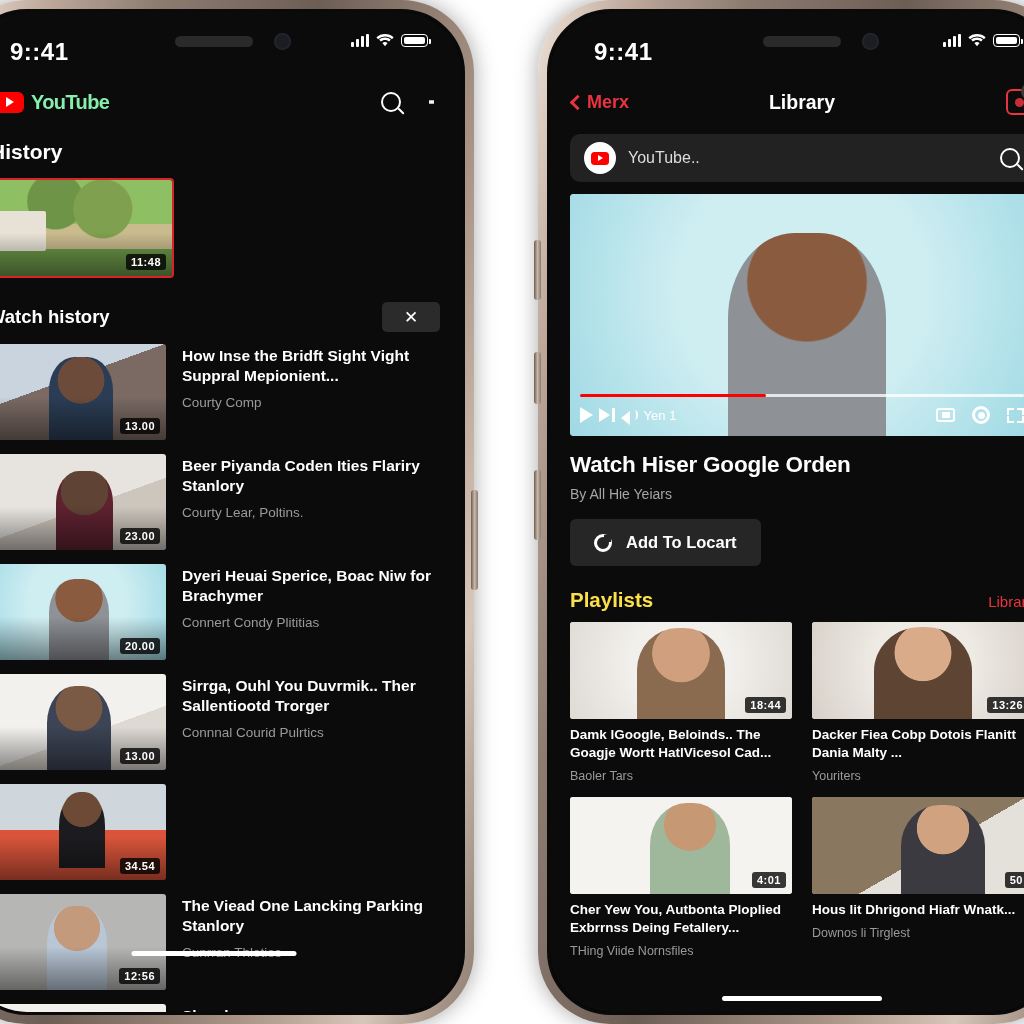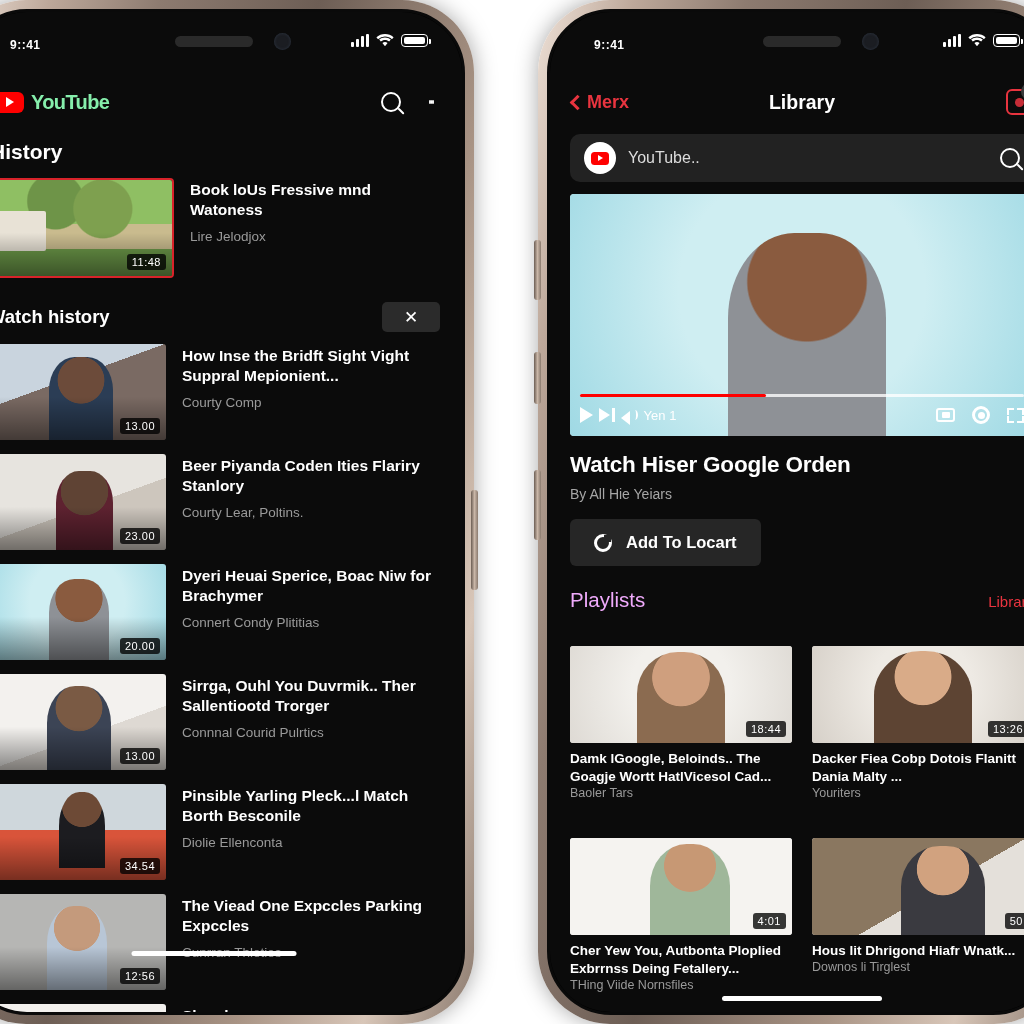--- a/index.html
+++ b/index.html
@@ -27,21 +27,21 @@
   #phone-right { left:538px; width:528px; }
 
   
   .side-btn { position:absolute; background:linear-gradient(90deg,#6b5d53,#c9b6a7,#8a7a6e); border-radius:3px; }
   .sb-r1 { right:-4px; top:240px; width:7px; height:60px; }
   .sb-r2 { right:-4px; top:352px; width:7px; height:52px; }
   .sb-r3 { right:-4px; top:490px; width:7px; height:100px; }
 
   
   .statusbar { position:relative; height:62px; }
-  .clock { position:absolute; left:44px; top:26px; color:#fff; font-size:12px; font-weight:700; letter-spacing:.5px; }
+  .clock { position:absolute; left:44px; top:26px; color:#fff; font-size:24px; font-weight:700; letter-spacing:.5px; }
   .dynamic-island { position:absolute; left:50%; transform:translateX(-50%); top:24px; width:78px; height:11px; background:#2a2a2a; border-radius:7px; }
   .dot-cam { position:absolute; left:50%; margin-left:60px; top:21px; width:17px; height:17px; border-radius:50%; background:#1b1d22; box-shadow:inset 0 0 3px #303845; }
   .status-right { position:absolute; right:34px; top:22px; display:flex; align-items:center; gap:7px; }
   .bars { display:flex; align-items:flex-end; gap:2px; height:13px; }
   .bars i { display:block; width:3px; background:#fff; border-radius:1px; }
   .bars i:nth-child(1){height:5px}.bars i:nth-child(2){height:8px}
   .bars i:nth-child(3){height:11px}.bars i:nth-child(4){height:13px}
   .batt { width:27px; height:13px; border:1.6px solid #fff; border-radius:4px; position:relative; }
   .batt::after{ content:""; position:absolute; right:-4px; top:4px; width:2px; height:5px; background:#fff; border-radius:0 1px 1px 0;}
   .batt i{ position:absolute; inset:1.6px; background:#fff; border-radius:2px;}
@@ -68,21 +68,21 @@
   .vid-sub { color:#9a9a9a; font-size:13.5px; margin-top:8px; }
 
   .wh-bar { display:flex; align-items:center; padding:14px 22px 12px; }
   .wh-label { color:#fff; font-size:18.5px; font-weight:700; flex:1; }
   .close-chip { width:58px;height:30px;background:#2b2b2b;border-radius:5px;display:flex;align-items:center;justify-content:center;color:#fff;font-size:17px; }
 
   .hist-list { padding:0 22px; }
   .hist-item { display:flex; gap:16px; margin-bottom:14px; }
   .hist-thumb { position:relative; width:178px; height:96px; border-radius:3px; overflow:hidden; flex:0 0 auto; }
   .hist-meta { padding-top:2px; flex:1; min-width:0; }
-  .dur { position:absolute; right:6px; bottom:6px; background:rgba(0,0,0,.78); color:#fff; font-size:11px; font-weight:400; padding:2px 5px; border-radius:3px; letter-spacing:.5px;}
+  .dur { position:absolute; right:6px; bottom:6px; background:rgba(0,0,0,.78); color:#fff; font-size:11px; font-weight:700; padding:2px 5px; border-radius:3px; letter-spacing:.5px;}
 
   
   .nav { display:flex; align-items:center; height:56px; padding:0 22px; position:relative; }
   .back { display:flex; align-items:center; gap:4px; color:#e8343f; font-size:18px; font-weight:600;justify-content:space-between; }
   .chev { width:11px;height:11px;border-left:3.4px solid #e8343f;border-bottom:3.4px solid #e8343f;transform:rotate(45deg); display:inline-block;}
   .nav-title { position:absolute; left:0; right:0; text-align:center; color:#fff; font-size:19.5px; font-weight:700; pointer-events:none;}
   .share-ic { margin-left:auto; position:relative; width:26px;height:26px;border:2.6px solid #e8343f;border-radius:6px; display:flex;align-items:center;justify-content:center; }
   .share-ic::after{content:"";width:9px;height:9px;border-radius:50%;background:#e8343f;opacity:.85;}
   .share-badge { position:absolute; top:-8px; right:-8px; width:17px;height:17px;border-radius:50%;background:#3a3a3a;color:#ddd;font-size:9px;display:flex;align-items:center;justify-content:center; }
 
@@ -121,27 +121,27 @@
   .meta-block { padding:16px 20px 0; }
   .meta-head { display:flex; align-items:flex-start; }
   .meta-title { color:#fff; font-size:22.5px; font-weight:700; flex:1; letter-spacing:-.2px;}
   .meta-by { color:#a6a6a6; font-size:14px; margin-top:8px; }
   .cta { margin-top:17px; display:inline-flex; align-items:center; gap:14px; background:#262626; border-radius:6px; padding:14px 24px; }
   .cta-ic { width:18px;height:18px;border-radius:50%;border:3px solid #fff; position:relative;}
   .cta-ic::after{content:"";position:absolute;right:-2px;top:-2px;width:7px;height:7px;background:#262626;}
   .cta-lbl { color:#fff; font-size:16.5px; font-weight:700; }
 
   .pl-head { display:flex; align-items:baseline; padding:22px 20px 10px; }
-  .pl-title { color:#f0abfc; font-size:20.5px; font-weight:400; flex:1;}
+  .pl-title { color:#fde047; font-size:20.5px; font-weight:700; flex:1;}
   .pl-link { color:#e8343f; font-size:15px; }
 
   .grid { display:grid; grid-template-columns:1fr 1fr; gap:14px 20px; padding:0 20px; }
-  .card-thumb { position:relative; width:100%; height:97px; border-radius:3px; overflow:hidden; background:#ddd;margin-top:24px;}
+  .card-thumb { position:relative; width:100%; height:97px; border-radius:3px; overflow:hidden; background:#ddd;}
   .card-title { color:#fff; font-size:13.5px; font-weight:700; line-height:1.34; margin-top:7px;}
-  .card-sub { color:#9a9a9a; font-size:12.5px; }
+  .card-sub { color:#9a9a9a; font-size:12.5px; margin-top:7px;}
 
   .home-ind { position:absolute; bottom:11px; left:50%; transform:translateX(-50%); width:160px; height:5.5px; background:#fff; border-radius:4px;}
   .home-ind.left-ph { bottom:56px; width:165px; }
 
   
   .art { position:absolute; inset:0; }
   .a-street { background:
       radial-gradient(circle at 62% 30%, #7ea04f 0 22%, transparent 23%),
       radial-gradient(circle at 36% 22%, #6e9448 0 20%, transparent 21%),
       linear-gradient(#8fbf63 0 46%, #c9bb8e 46% 72%, #6d9a49 72% 100%); }
@@ -215,24 +215,20 @@
         </div>
 
         <div class="sect-title">History</div>
 
         <div class="feature-row">
           <div class="feat-thumb">
             <div class="art a-street"></div>
               <div class="fade-mask"></div>
             <span class="dur">11:48</span>
           </div>
-          <div class="feat-meta">
-            <div class="vid-title">Book loUs Fressive mnd Watoness</div>
-            <div class="vid-sub">Lire Jelodjox</div>
-          </div>
         </div>
 
         <div class="wh-bar">
           <div class="wh-label">Watch history</div>
           <div class="close-chip">✕</div>
         </div>
 
         <div class="hist-list">
           <div class="hist-item">
             <div class="hist-thumb">
@@ -277,33 +273,29 @@
               <div class="vid-title">Sirrga, Ouhl You Duvrmik.. Ther Sallentiootd Trorger</div>
               <div class="vid-sub">Connnal Courid Pulrtics</div>
             </div>
           </div>
           <div class="hist-item">
             <div class="hist-thumb">
                 <div class="art a-car"></div>
                 <div class="fade-mask"></div>
               <span class="dur">34.54</span>
               </div>
-            <div class="hist-meta">
-              <div class="vid-title">Pinsible Yarling Pleck...l Match Borth Besconile</div>
-              <div class="vid-sub">Diolie Ellenconta</div>
-            </div>
           </div>
           <div class="hist-item">
             <div class="hist-thumb">
                 <div class="art a-gray"></div>
                 <div class="fade-mask"></div>
               <span class="dur">12:56</span>
               </div>
             <div class="hist-meta">
-              <div class="vid-title">The Viead One Expccles Parking Expccles</div>
+              <div class="vid-title">The Viead One Lancking Parking Stanlory</div>
               <div class="vid-sub">Cunrran Thleties</div>
             </div>
           </div>
           <div class="hist-item">
             <div class="hist-thumb">
                 <div class="art a-white"></div>
               </div>
             <div class="hist-meta">
               <div class="vid-title">Slovula</div>
 

